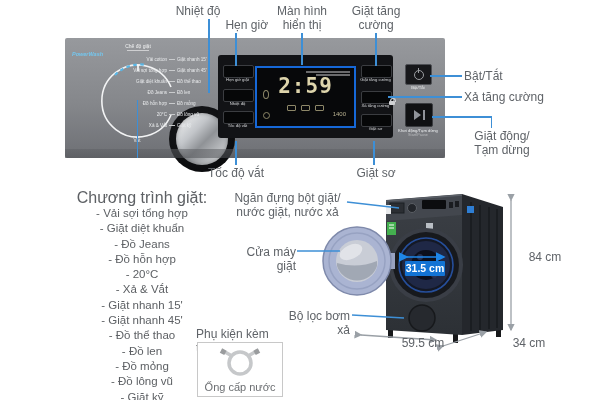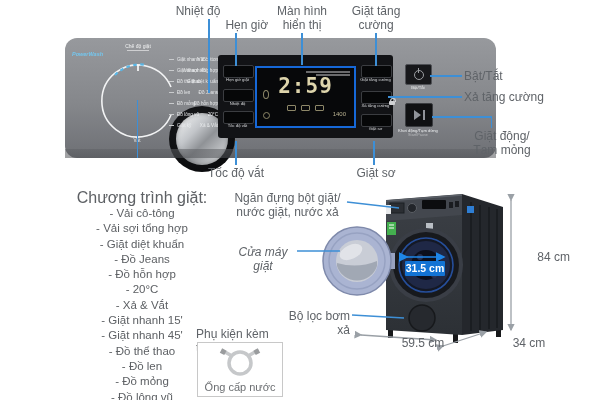--- a/index.html
+++ b/index.html
@@ -3,21 +3,21 @@
 <meta charset="utf-8">
 <style>
   html,body{margin:0;padding:0;background:#fff;}
   #stage{position:relative;width:600px;height:400px;background:#fff;overflow:hidden;
          font-family:"Liberation Sans","DejaVu Sans",sans-serif;}
   .abs{position:absolute;}
   .callout{position:absolute;font-size:12px;line-height:14px;color:#5f6368;text-align:center;}
   .cline{position:absolute;background:#3d8fd6;}
   .dimtext{position:absolute;font-size:12px;color:#5f6368;text-align:center;}
   
-  #panel{position:absolute;left:65px;top:38px;width:431px;height:120px;border-radius:12px;
+  #panel{position:absolute;left:65px;top:38px;width:380px;height:120px;border-radius:2px;
          background:linear-gradient(180deg,#97999d 0%,#85878b 55%,#6e7075 100%);}
   #panel-bottom{position:absolute;left:0;bottom:0;width:100%;height:9px;
          background:linear-gradient(180deg,#5f6165,#515357);opacity:.55;}
   .knob-label{position:absolute;font-size:4.6px;line-height:5px;color:#e8eaec;white-space:nowrap;}
   .knob-label.l{text-align:right;}
   .knob-label.l::after{content:"";display:inline-block;width:5px;border-top:1px solid #c9cbcd;margin:0 0 1px 3px;}
   .knob-label.r::before{content:"";display:inline-block;width:5px;border-top:1px solid #c9cbcd;margin:0 3px 1px 0;}
   #knob-dark{position:absolute;left:104px;top:68px;width:66px;height:66px;border-radius:50%;
          background:radial-gradient(circle at 40% 35%,#1a1b1e,#0b0c0e 70%);}
   #knob-chrome{position:absolute;left:111px;top:75px;width:52px;height:52px;border-radius:50%;
@@ -148,34 +148,33 @@
   <div class="cline" style="left:375px;top:33px;width:1.5px;height:33px;"></div>
 
   <div class="callout" style="left:464px;top:69px;text-align:left;white-space:nowrap;">Bật/Tắt</div>
   <div class="cline" style="left:430px;top:75px;width:32px;height:1.5px;"></div>
 
   <div class="callout" style="left:464px;top:90px;text-align:left;white-space:nowrap;">Xả tăng cường</div>
   <div class="cline" style="left:388px;top:96px;width:74px;height:1.5px;"></div>
 
   <div class="callout" style="left:458px;top:129px;width:88px;">
     <span>Giặt động/</span><br>
-    <span>Tạm mỏng</span>
+    <span>Tạm dừng</span>
   </div>
   <div class="cline" style="left:432px;top:116px;width:60px;height:1.5px;"></div>
   <div class="cline" style="left:490.5px;top:116px;width:1.5px;height:12px;"></div>
 
   <div class="callout" style="left:200px;top:166px;width:72px;">Tốc độ vắt</div>
   <div class="cline" style="left:235px;top:141px;width:1.5px;height:24px;"></div>
 
   <div class="callout" style="left:348px;top:166px;width:56px;">Giặt sơ</div>
   <div class="cline" style="left:373px;top:141px;width:1.5px;height:24px;"></div>
 
   <div id="programs">
     <div class="title">Chương trình giặt:</div>
-    <div class="item">Vải cô-tông</div>
     <div class="item">Vải sợi tổng hợp</div>
     <div class="item">Giặt diệt khuẩn</div>
     <div class="item">Đồ Jeans</div>
     <div class="item">Đồ hỗn hợp</div>
     <div class="item">20°C</div>
     <div class="item">Xả &amp; Vắt</div>
     <div class="item">Giặt nhanh 15'</div>
     <div class="item">Giặt nhanh 45'</div>
     <div class="item">Đồ thể thao</div>
     <div class="item">Đồ len</div>
@@ -258,24 +257,24 @@
       <line x1="221" y1="15" x2="221" y2="145" marker-start="url(#ag)" marker-end="url(#ag)"></line>
     </g>
 
     <line x1="117" y1="72" x2="154" y2="72" stroke="#1e86e8" stroke-width="1.6" marker-start="url(#ab)" marker-end="url(#ab)"></line>
   </svg>
 
   <div class="callout" style="left:230px;top:191px;width:115px;text-align:center;">
     <span>Ngăn đựng bột giặt/</span><br>
     <span>nước giặt, nước xả</span>
   </div>
-  <div class="callout" style="left:230px;top:245px;width:66px;text-align:center;font-style:italic;">Cửa máy giặt</div>
+  <div class="callout" style="left:230px;top:245px;width:66px;text-align:right;">Cửa máy giặt</div>
   <div class="callout" style="left:278px;top:309px;width:72px;text-align:right;">Bộ lọc bơm xả</div>
 
-  <div class="dimtext" style="left:520px;top:250px;width:50px;text-align:right;">84 cm</div>
+  <div class="dimtext" style="left:520px;top:250px;width:50px;text-align:center;">84 cm</div>
   <div class="dimtext" style="left:394px;top:336px;width:58px;">59.5 cm</div>
   <div class="dimtext" style="left:504px;top:336px;width:50px;">34 cm</div>
   <div id="door-badge">31.5 cm</div>
 
   <div class="callout" style="left:196px;top:327px;width:100px;text-align:left;">Phụ kiện kèm theo:</div>
   <div id="acc-box">
     <svg width="82" height="34" viewBox="0 0 82 34" style="display:block;margin:2px auto 0;">
       <circle cx="41" cy="18" r="11" fill="none" stroke="#c6c8ca" stroke-width="3.5"></circle>
       <line x1="26" y1="7" x2="33" y2="11" stroke="#c6c8ca" stroke-width="3.5"></line>
       <line x1="56" y1="7" x2="49" y2="11" stroke="#c6c8ca" stroke-width="3.5"></line>

